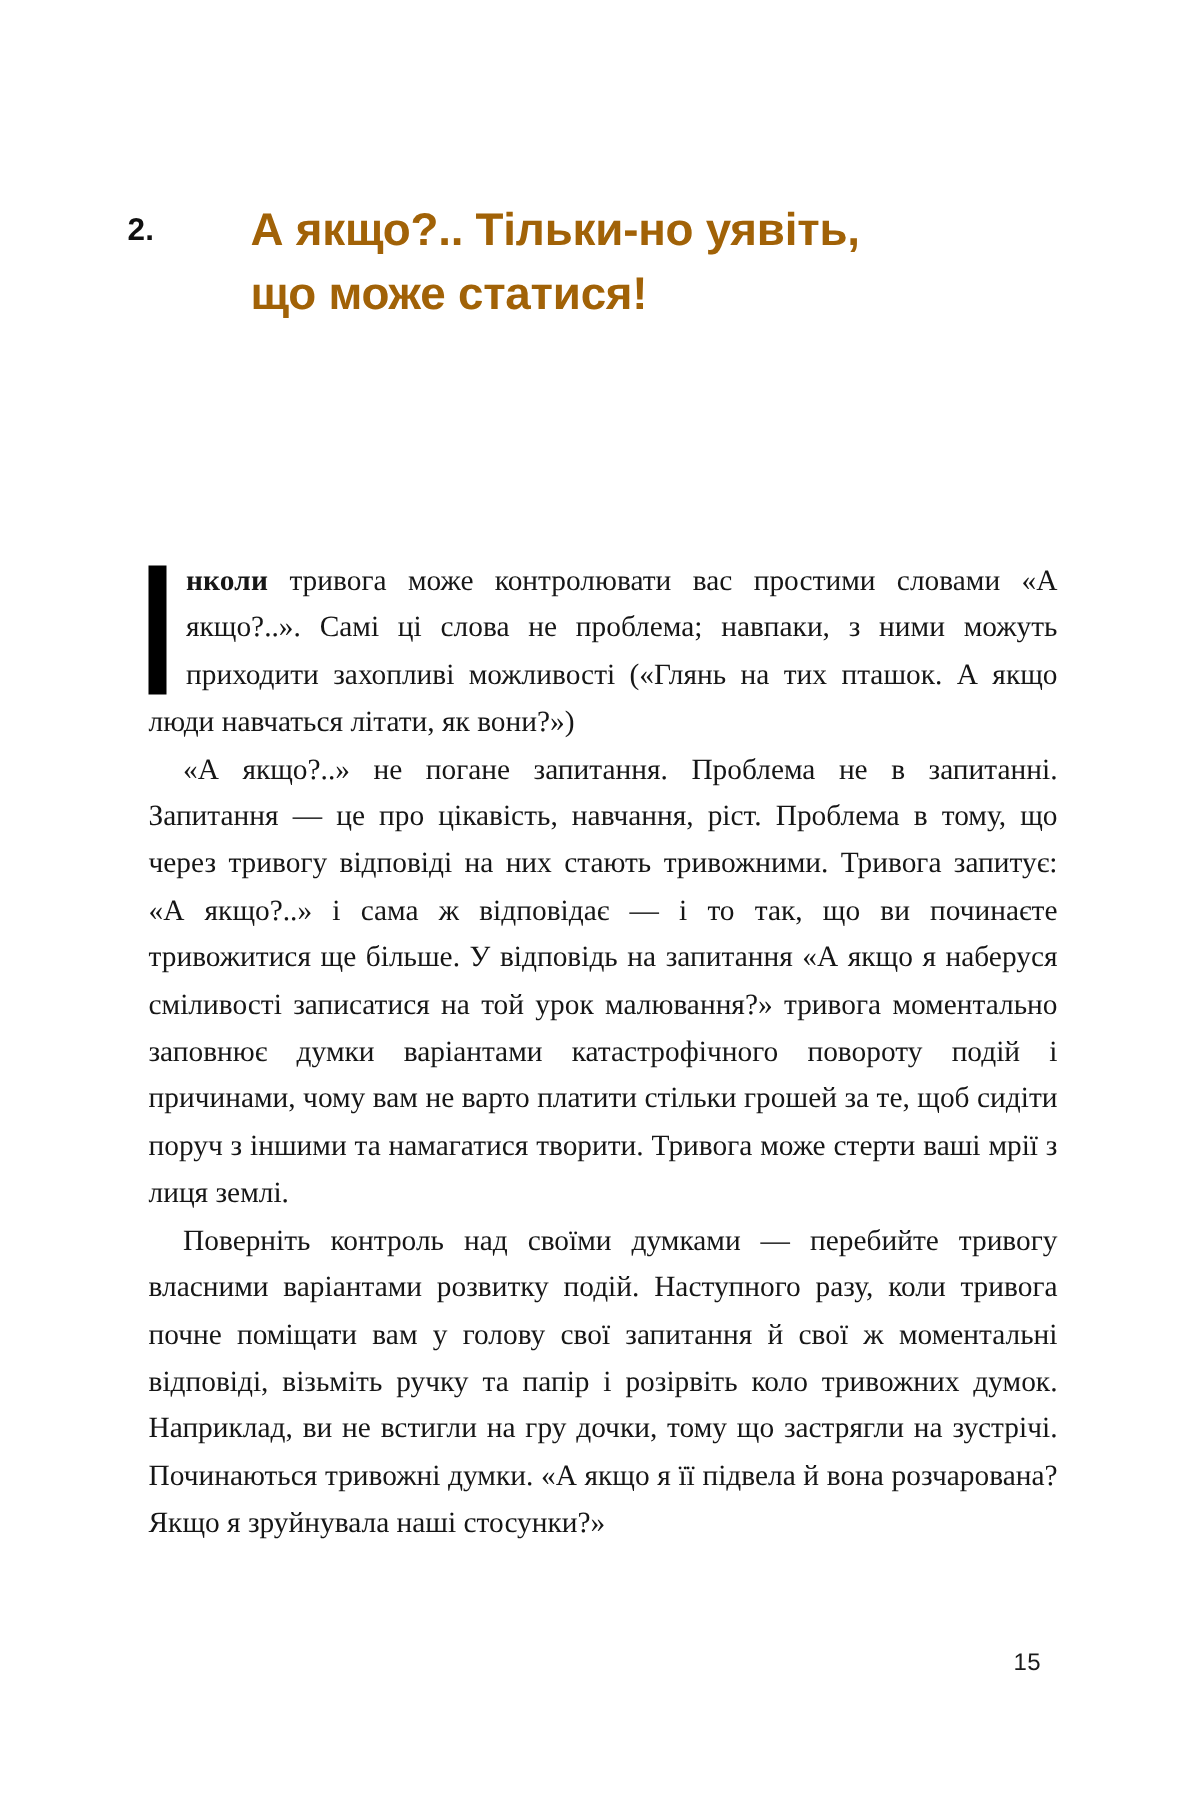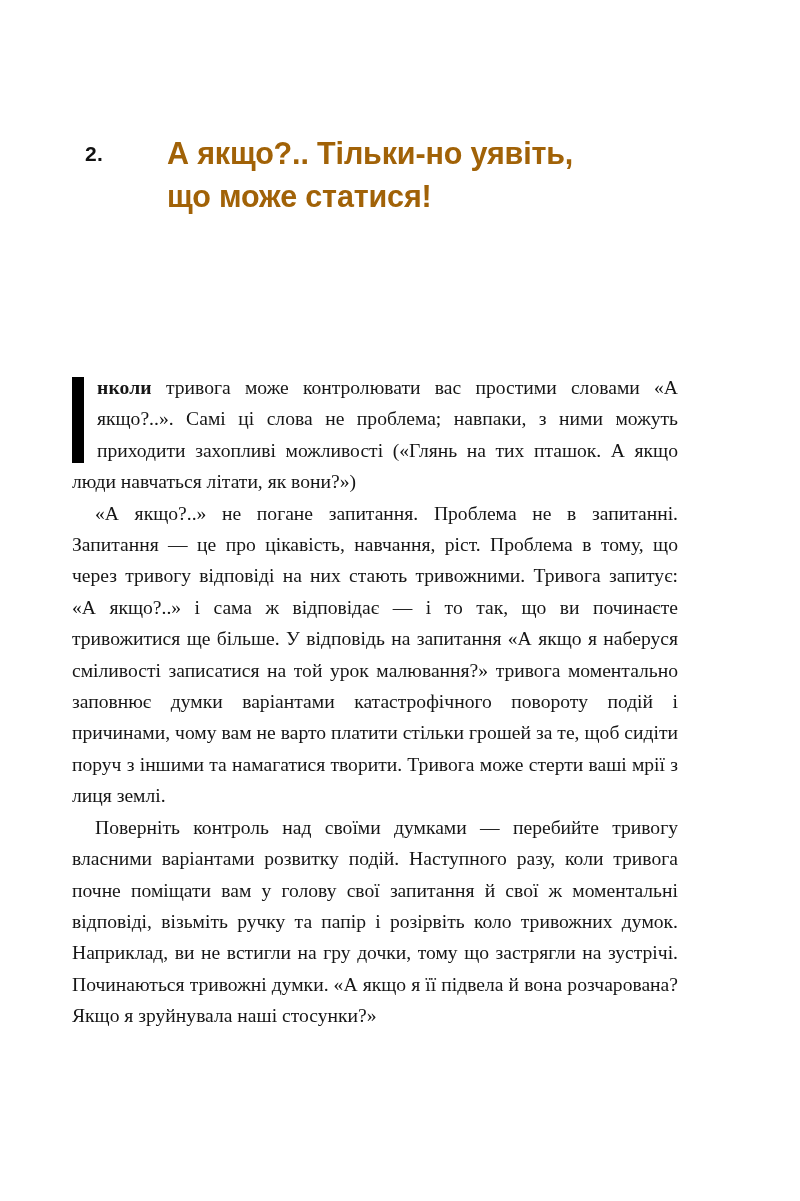--- a/index.html
+++ b/index.html
@@ -50,21 +50,21 @@
     line-height: 43px;
     color: #a16207;
     letter-spacing: -0.15px;
     white-space: pre-line;
     margin-top: 0px;
   }
 
   
   .body-block {
     position: absolute;
-    left: 72px;
+    left: 99px;
     top: 372px;
     width: 606px;
   }
 
   p.para {
     margin: 0;
     font-size: 19.6px;
     line-height: 31.4px;
     text-align: justify;
     text-justify: inter-word;
@@ -121,14 +121,15 @@
     <p class="para first-para">
       <span class="dropbar"></span><span class="first-word">нколи</span><span> тривога може контролювати вас простими словами «А якщо?..». Самі ці слова не проблема; навпаки, з ними мо­жуть приходити захопливі можливості («Глянь на тих пта­шок. А якщо люди навчаться літати, як вони?»)</span>
     </p>
 
     <p class="para">«А якщо?..» не погане запитання. Проблема не в запитан­ні. Запитання — це про цікавість, навчання, ріст. Проблема в тому, що через тривогу відповіді на них стають тривожни­ми. Тривога запитує: «А якщо?..» і сама ж відповідає — і то так, що ви починаєте тривожитися ще більше. У відповідь на запитання «А якщо я наберуся сміливості записатися на той урок малювання?» тривога моментально заповнює думки ва­ріантами катастрофічного повороту подій і причинами, чому вам не варто платити стільки грошей за те, щоб сидіти поруч з іншими та намагатися творити. Тривога може стерти ваші мрії з лиця землі.</p>
 
     <p class="para">Поверніть контроль над своїми думками — перебийте три­вогу власними варіантами розвитку подій. Наступного разу, коли тривога почне поміщати вам у голову свої запитання й свої ж моментальні відповіді, візьміть ручку та папір і розі­рвіть коло тривожних думок. Наприклад, ви не встигли на гру дочки, тому що застрягли на зустрічі. Починаються тривожні думки. «А якщо я її підвела й вона розчарована? Якщо я зруй­нувала наші стосунки?»</p>
 
   </div>
 
+  <div class="folio">15</div>
 
 </div>
 
 </body></html>

